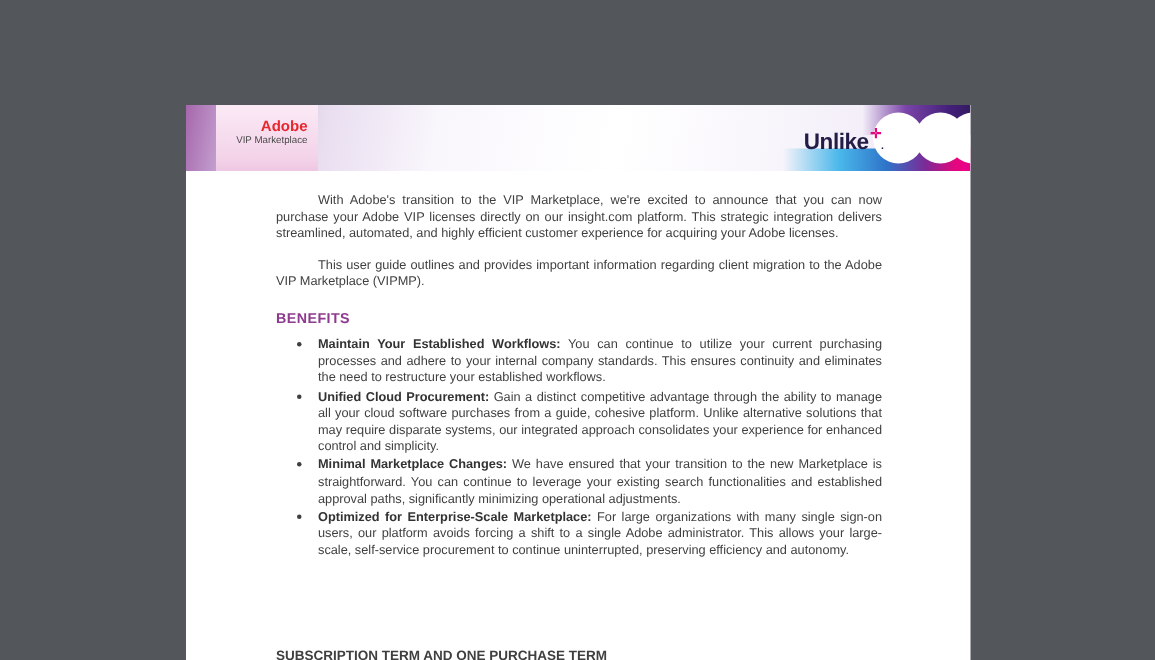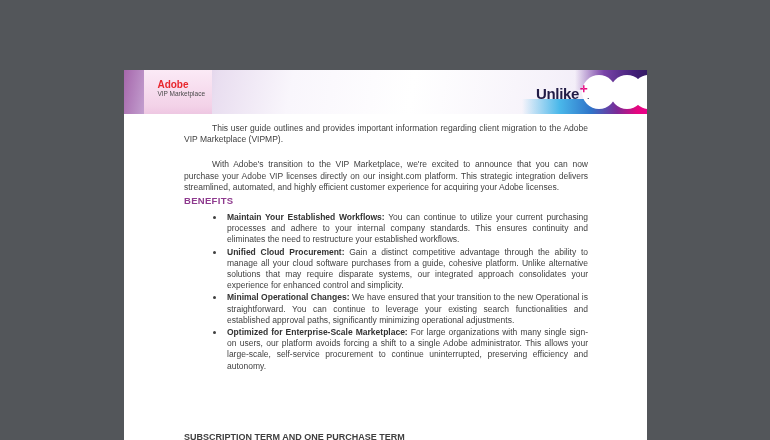--- a/index.html
+++ b/index.html
@@ -72,21 +72,21 @@
   
   .tab {
     position: absolute;
     left: 20px; top: 0;
     width: 68px; height: 58px;
   }
   .tab svg { position: absolute; left: 0; top: 0; }
   .tab-text {
     position: absolute;
     top: 9px; right: 7px;
-    text-align: left;
+    text-align: right;
     line-height: 1.1;
   }
   .tab-brand {
     color: #e8262d;
     font-weight: bold;
     font-size: 10px;
     display: block;
   }
   .tab-sub {
     color: #4a4a4a;
@@ -100,37 +100,36 @@
   }
   .para {
     margin: 9px 0 0 0;
     font-size: 8.5px;
     line-height: 11.2px;
     text-align: justify;
     text-indent: 28px;
   }
   .para.first { margin-top: 14px; }
   .h2 {
-    margin: 2px 0 0 0;
+    margin: 14px 0 0 0;
     color: #8e3a8e;
     font-size: 9.5px;
     font-weight: bold;
     letter-spacing: 0.3px;
   }
   ul.bullets {
     margin: 6px 0 0 0;
     padding-left: 26px;
   }
   ul.bullets li {
     font-size: 8.5px;
     line-height: 11.2px;
     text-align: justify;
     margin-bottom: 1px;
     padding-left: 2px;
-    margin-left: 15px;
   }
   ul.bullets li b { color: #333333; }
   .cutoff {
     position: absolute;
     left: 60px; top: 362px;
     color: #3f3f3f;
     font-size: 9px;
     font-weight: bold;
     white-space: nowrap;
   }
@@ -164,28 +163,28 @@
         <path d="M0 0 H68 V44 C58 51 45 43 33 45 C21 47 10 56 0 49 Z" fill="url(#pinkGrad)"></path>
       </svg>
       <div class="tab-text">
         <span class="tab-brand">Adobe</span>
         <span class="tab-sub">VIP Marketplace</span>
       </div>
     </div>
   </div>
 
   <div class="content">
+    <p class="para first">With Adobe's transition to the VIP Marketplace, we're excited to announce that you can now purchase your Adobe VIP licenses directly on our insight.com platform. This strategic integration delivers streamlined, automated, and highly efficient customer experience for acquiring your Adobe licenses.</p>
     <p class="para">This user guide outlines and provides important information regarding client migration to the Adobe VIP Marketplace (VIPMP).</p>
-    <p class="para first">With Adobe's transition to the VIP Marketplace, we're excited to announce that you can now purchase your Adobe VIP licenses directly on our insight.com platform. This strategic integration delivers streamlined, automated, and highly efficient customer experience for acquiring your Adobe licenses.</p>
 
     <div class="h2">BENEFITS</div>
 
     <ul class="bullets">
       <li><b>Maintain Your Established Workflows:</b><span> You can continue to utilize your current purchasing processes and adhere to your internal company standards. This ensures continuity and eliminates the need to restructure your established workflows.</span></li>
       <li><b>Unified Cloud Procurement:</b><span> Gain a distinct competitive advantage through the ability to manage all your cloud software purchases from a guide, cohesive platform. Unlike alternative solutions that may require disparate systems, our integrated approach consolidates your experience for enhanced control and simplicity.</span></li>
-      <li><b>Minimal Operational Changes:</b><span> We have ensured that your transition to the new Operational is straightforward. You can continue to leverage your existing search functionalities and established approval paths, significantly minimizing operational adjustments.</span></li>
+      <li><b>Minimal Marketplace Changes:</b><span> We have ensured that your transition to the new Marketplace is straightforward. You can continue to leverage your existing search functionalities and established approval paths, significantly minimizing operational adjustments.</span></li>
       <li><b>Optimized for Enterprise-Scale Marketplace:</b><span> For large organizations with many single sign-on users, our platform avoids forcing a shift to a single Adobe administrator. This allows your large-scale, self-service procurement to continue uninterrupted, preserving efficiency and autonomy.</span></li>
     </ul>
 
   </div>
 
   <div class="cutoff">SUBSCRIPTION TERM AND ONE PURCHASE TERM</div>
 </div>
 
 </body></html>

